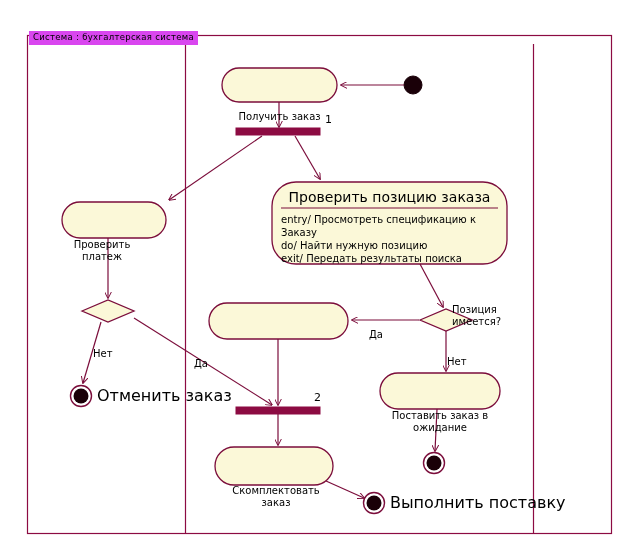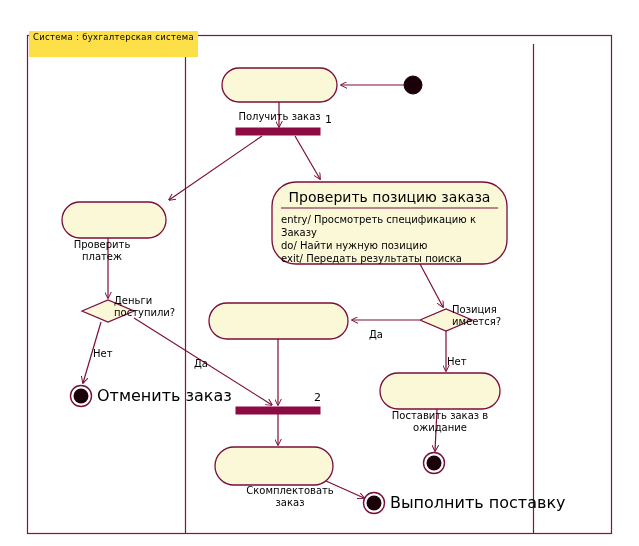--- a/index.html
+++ b/index.html
@@ -17,25 +17,25 @@
   }
   #svg-layer {
     position: absolute;
     left: 0; top: 0;
     width: 639px;
     height: 546px;
   }
   
   .lane-header {
     position: absolute;
-    background: #fde047;
+    background: #d946ef;
     color: #000000;
     font-size: 8.5px;
     letter-spacing: 0.3px;
-    padding: 1px 4px 14px 4px;
+    padding: 1px 4px 2px 4px;
     white-space: nowrap;
     line-height: 11px;
   }
   
   .node-label {
     position: absolute;
     color: #000000;
     text-align: center;
     font-size: 10px;
     line-height: 12px;
@@ -167,33 +167,31 @@
   <div class="node-label" style="left:222px; top:78px; width:115px;">Получить заказ</div>
 
   <div class="node-label" style="left:62px; top:206px; width:80px;">Проверить
 платеж</div>
 
   <div class="state-title" style="left:272px; top:191px; width:235px;">Проверить позицию заказа</div>
   <div class="state-body" style="left:281px; top:213px; width:222px;">entry/ Просмотреть спецификацию к Заказу
 do/ Найти нужную позицию
 exit/ Передать результаты поиска</div>
 
-  <div class="edge-label" style="left:114px; top:295px;">Деньги
-поступили?</div>
 
   <div class="edge-label" style="left:452px; top:304px;">Позиция
 имеется?</div>
 
 
   <div class="node-label" style="left:380px; top:377px; width:120px;">Поставить заказ в
 ожидание</div>
 
   <div class="final-label" style="left:97px; top:390px;">Отменить заказ</div>
 
-  <div class="node-label" style="left:229px; top:452px; width:122px;">Скомплектовать
+  <div class="node-label" style="left:215px; top:452px; width:122px;">Скомплектовать
 заказ</div>
 
   <div class="final-label" style="left:390px; top:497px;">Выполнить поставку</div>
 
   <div class="bar-label" style="left:325px; top:114px;">1</div>
   <div class="bar-label" style="left:314px; top:392px;">2</div>
 
   <div class="edge-label" style="left:93px; top:348px;">Нет</div>
   <div class="edge-label" style="left:194px; top:358px;">Да</div>
   <div class="edge-label" style="left:369px; top:329px;">Да</div>

